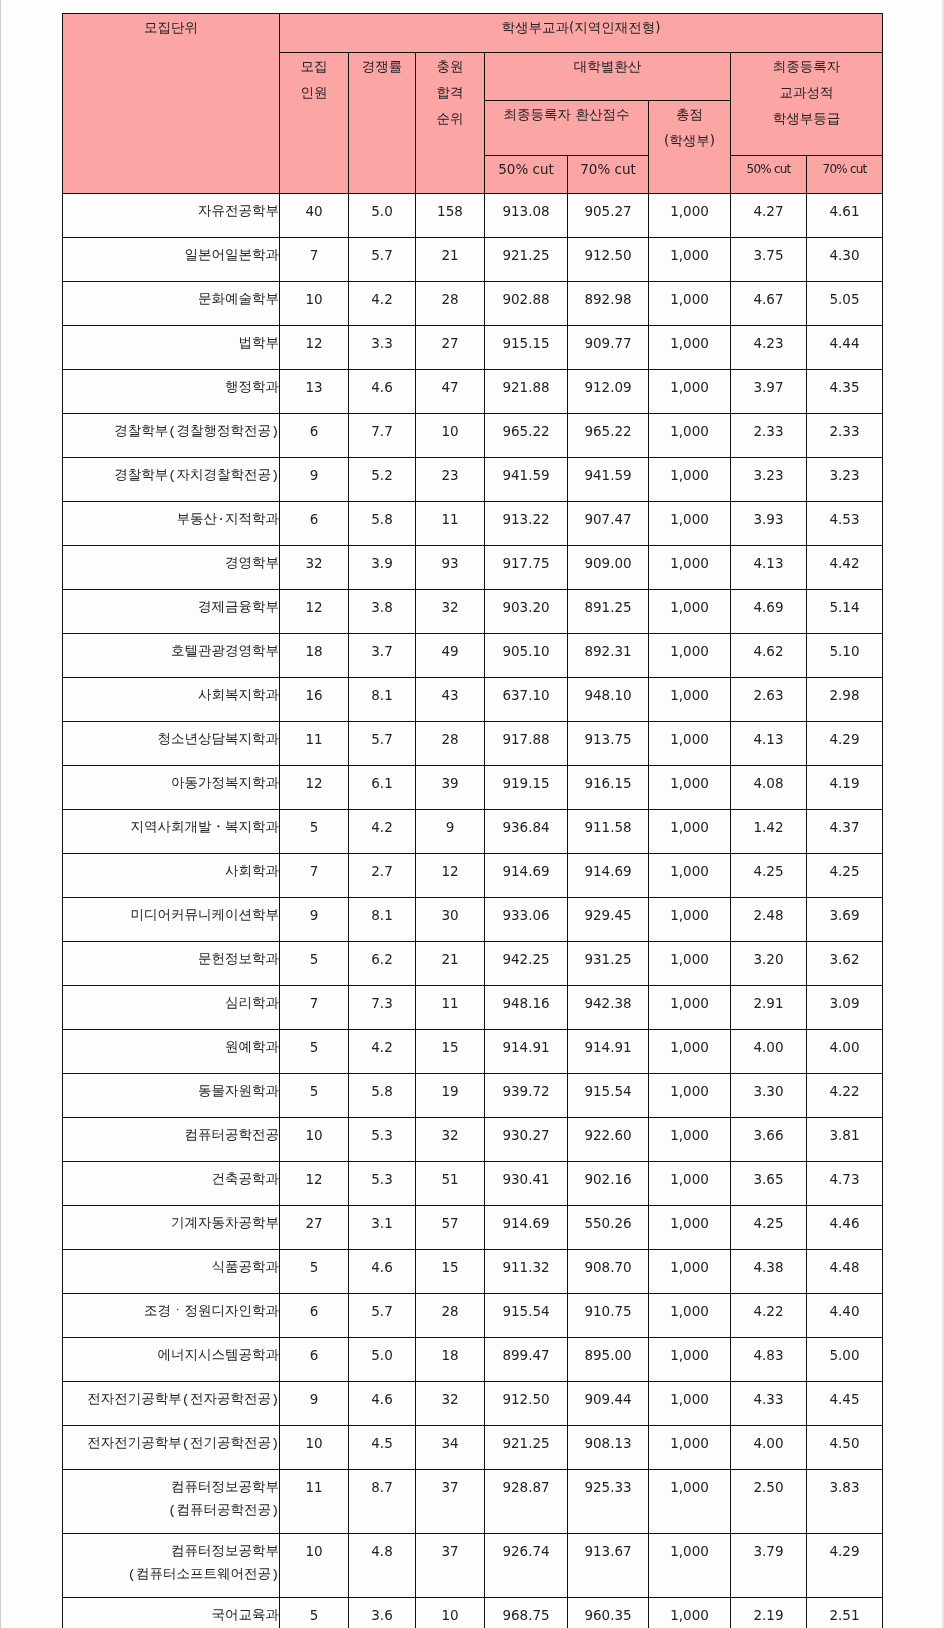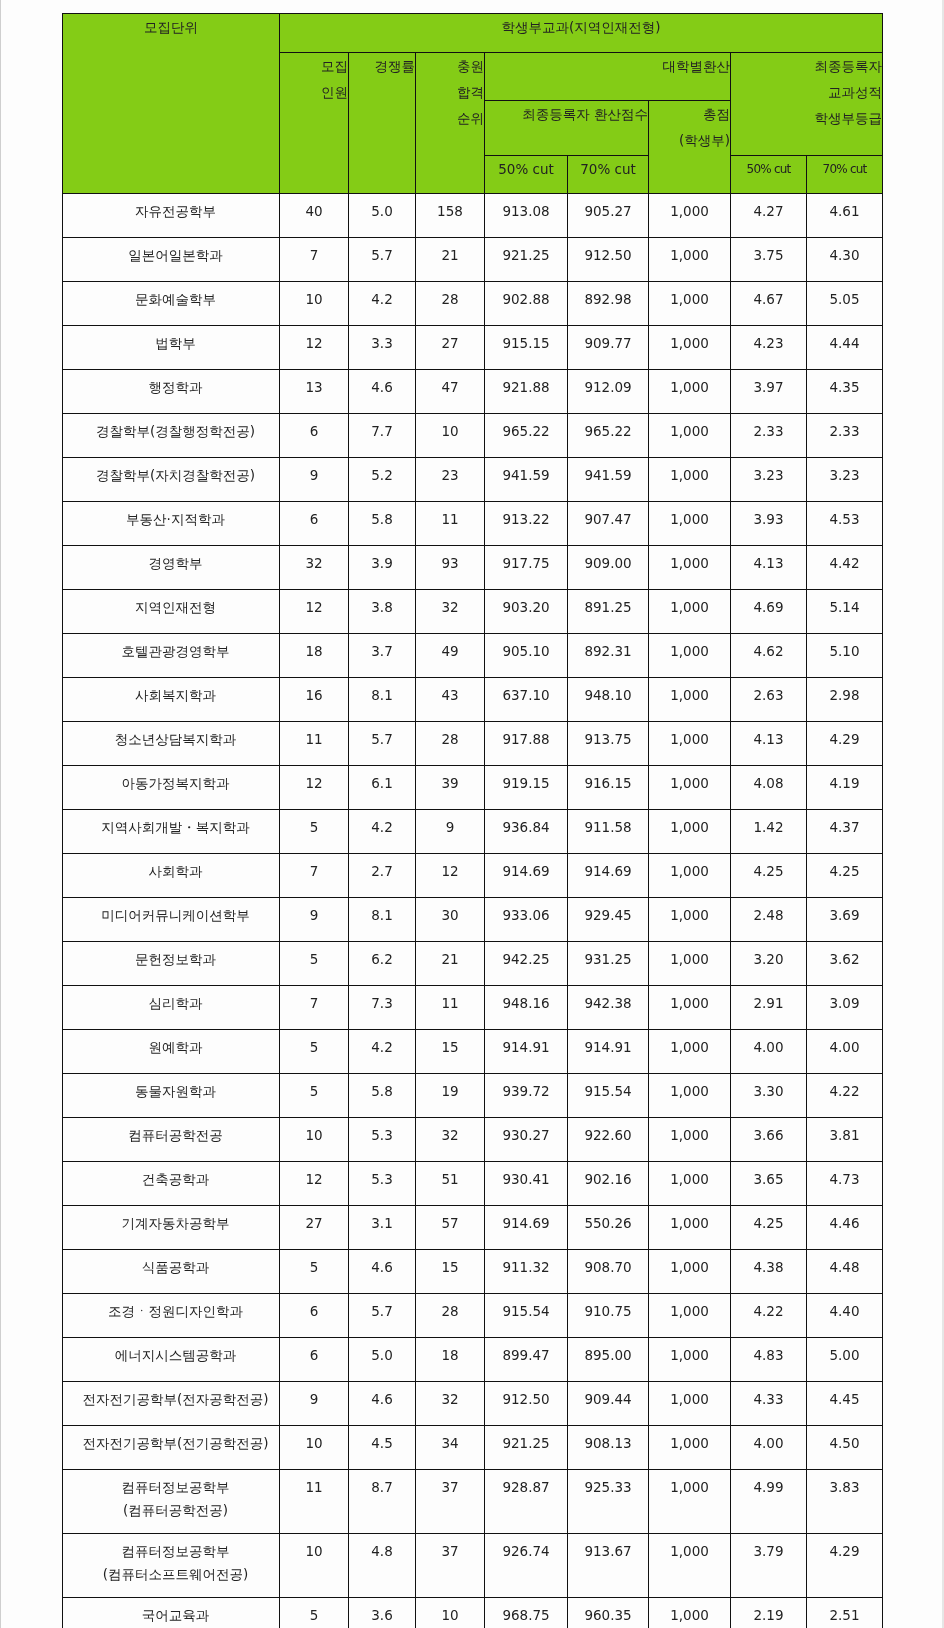--- a/index.html
+++ b/index.html
@@ -12,27 +12,27 @@
   .edge-right { position: absolute; left: 942px; top: 0; width: 2px; height: 1628px; background: #e6e6e6; }
   table.grid {
     position: absolute; left: 62px; top: 13px;
     border-collapse: collapse; table-layout: fixed;
     font-size: 13.5px;
   }
   table.grid td, table.grid th {
     border: 1.5px solid #111;
     padding: 0; vertical-align: top; font-weight: normal;
   }
-  th { background: #84cc16; text-align: center; line-height: 26px; margin-top: 24px; }
+  th { background: #fca5a5; text-align: center; line-height: 26px; margin-top: 24px; }
   th.h1 { height: 38px; padding-top: 4px; }
-  th.multi { padding-top: 6px; text-align: right; }
+  th.multi { padding-top: 6px; }
   th.small { font-size: 12px; letter-spacing: -0.8px; padding-top: 6px; }
   th.cut { padding-top: 6px; }
   td { text-align: center; height: 37px; padding-top: 6px !important; line-height: 23px; }
-  td.name { text-align: center; padding-left: 9px !important; }
+  td.name { text-align: right; padding-left: 9px !important; font-family: Liberation Mono, monospace; }
   tr.tall td { height: 57px; }
   .line2 { display: block; }
 </style>
 </head>
 <body>
 
 <div class="edge-left"></div>
 <div class="edge-right"></div>
 
 <table class="grid">
@@ -215,21 +215,21 @@
     <td>93</td>
     <td>917.75</td>
     <td>909.00</td>
     <td>1,000</td>
     <td>4.13</td>
     <td>4.42</td>
   </tr>
 
   <tr>
     <td class="name">
-      <span class="line2">지역인재전형</span>
+      <span class="line2">경제금융학부</span>
 
     </td>
     <td>12</td>
     <td>3.8</td>
     <td>32</td>
     <td>903.20</td>
     <td>891.25</td>
     <td>1,000</td>
     <td>4.69</td>
     <td>5.14</td>
@@ -524,21 +524,21 @@
     <td class="name">
       <span class="line2">컴퓨터정보공학부</span>
       <span class="line2">(컴퓨터공학전공)</span>
     </td>
     <td>11</td>
     <td>8.7</td>
     <td>37</td>
     <td>928.87</td>
     <td>925.33</td>
     <td>1,000</td>
-    <td>4.99</td>
+    <td>2.50</td>
     <td>3.83</td>
   </tr>
 
   <tr class="tall">
     <td class="name">
       <span class="line2">컴퓨터정보공학부</span>
       <span class="line2">(컴퓨터소프트웨어전공)</span>
     </td>
     <td>10</td>
     <td>4.8</td>

